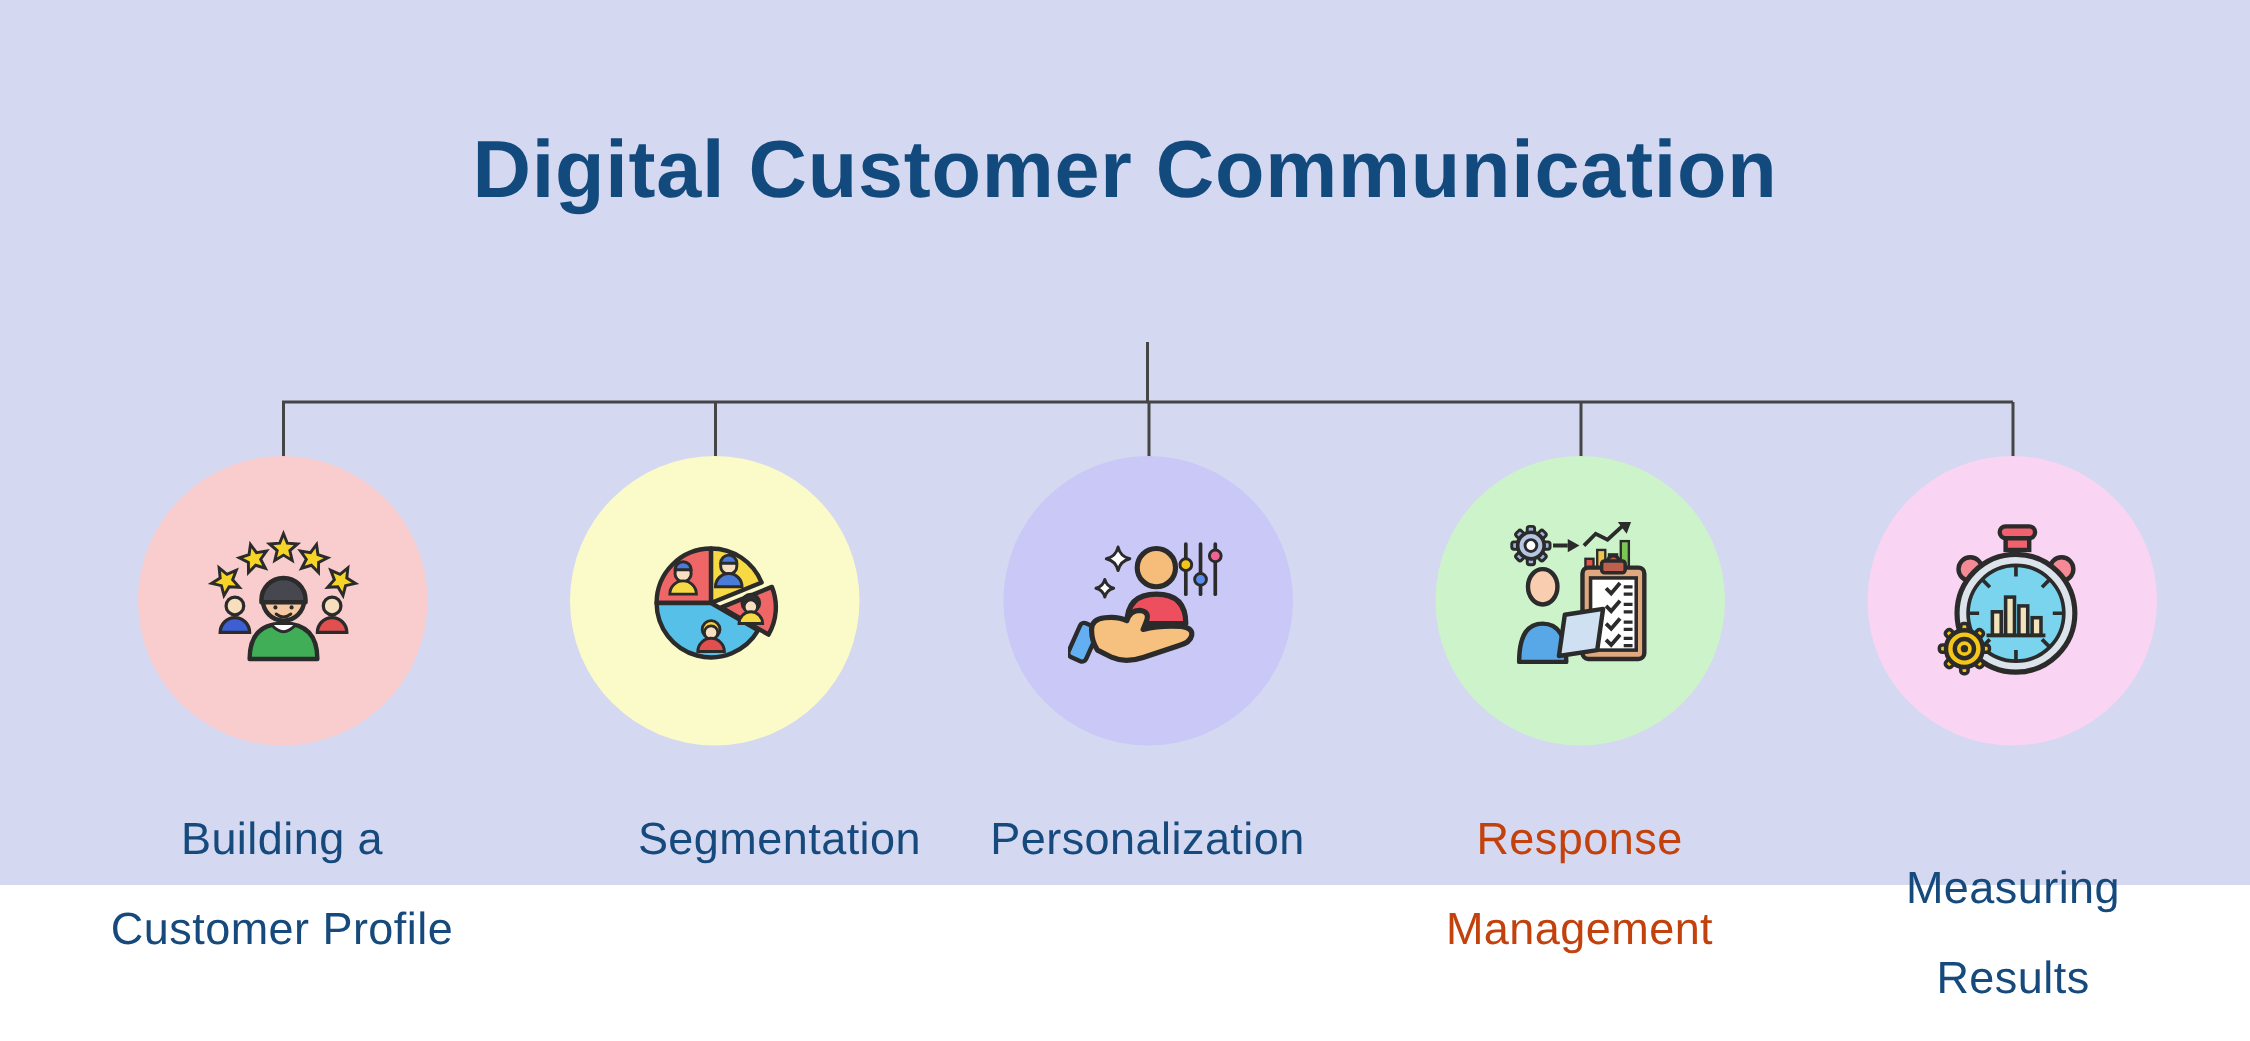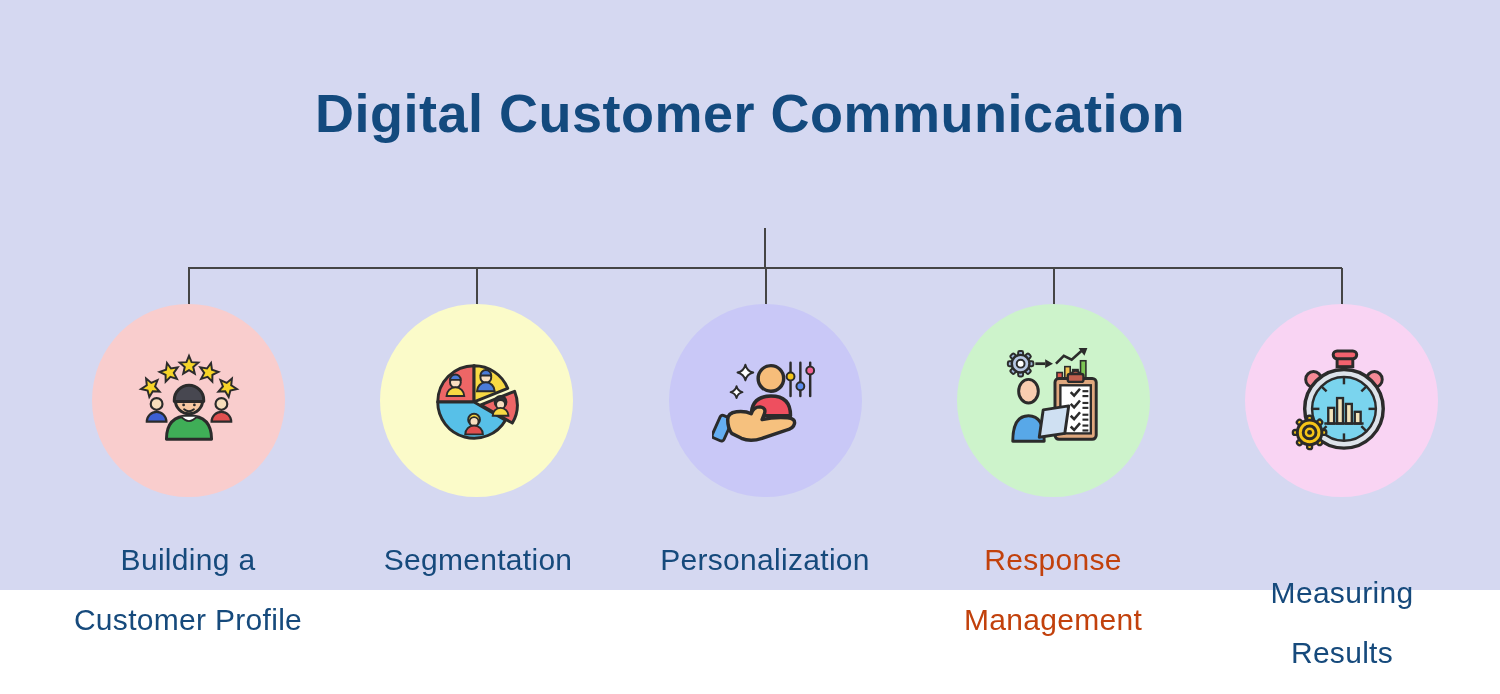--- a/index.html
+++ b/index.html
@@ -53,21 +53,21 @@
     top: 530px;
     width: 300px;
     text-align: center;
     font-size: 30px;
     font-weight: 400;
     line-height: 60px;
     white-space: pre-line;
     letter-spacing: 0.3px;
   }
   .l1 { left: 38px; }
-  .l2 { left: 328px; }
+  .l2 { left: 314px; text-align: right; }
   .l3 { left: 615px; }
   .l4 { left: 903px; }
   .l5 { left: 1192px; margin-top: 33px; }
 </style>
 </head>
 <body>
 
 <div class="canvas" style="background-color: rgb(213, 216, 241);">
 
   <div class="title" style="color: rgb(19, 74, 126);">Digital Customer Communication</div>

